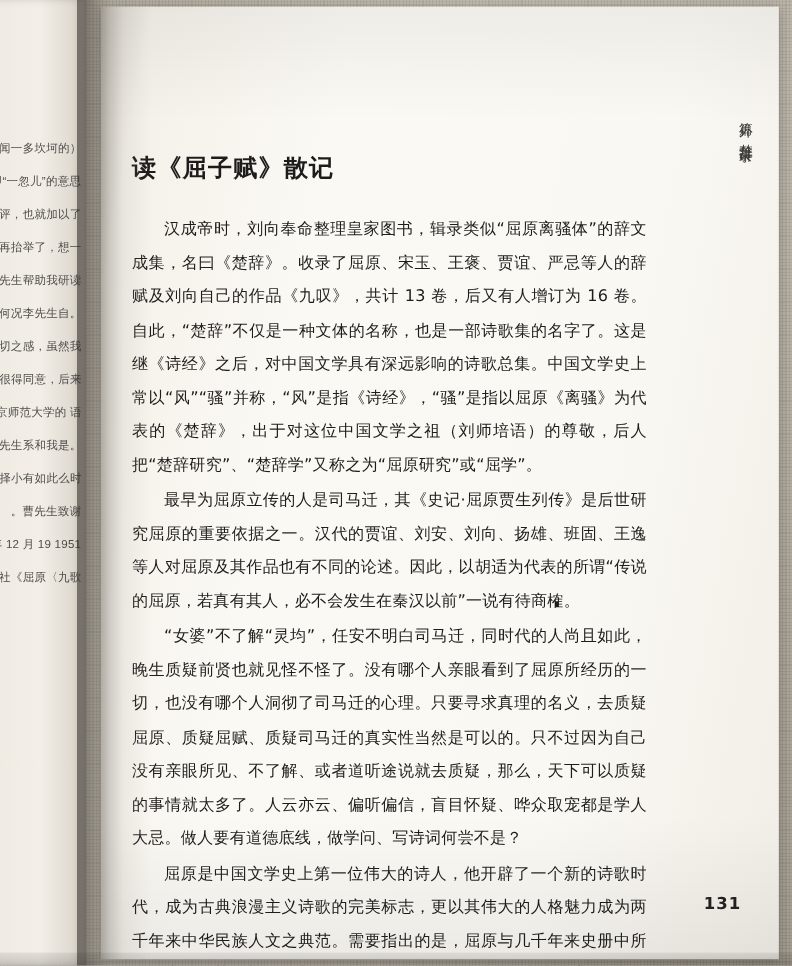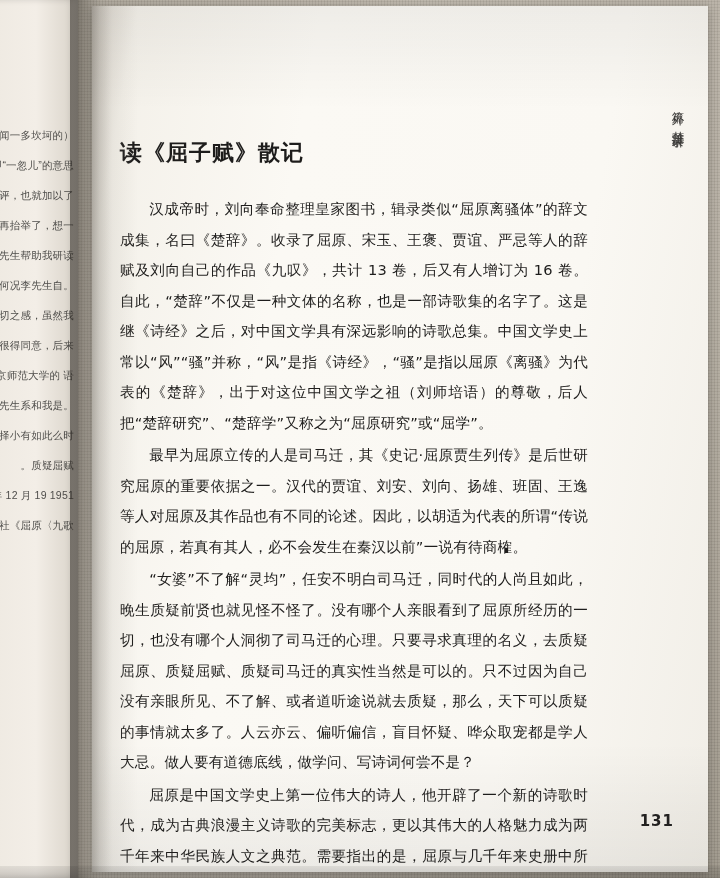--- a/index.html
+++ b/index.html
@@ -171,21 +171,21 @@
       <span class="lp-line">即“一忽儿”的意思</span>
       <span class="lp-line">批评，也就加以了</span>
       <span class="lp-line">想再抬举了，想一</span>
       <span class="lp-line">李先生帮助我研读</span>
       <span class="lp-line">。更何况李先生自</span>
       <span class="lp-line">亲切之感，虽然我</span>
       <span class="lp-line">法法征很得同意，后来</span>
       <span class="lp-line">北京师范大学的 语</span>
       <span class="lp-line">。曹先生系和我是</span>
       <span class="lp-line">后的拙择小有如此么时</span>
-      <span class="lp-line">质疑屈赋。</span>
+      <span class="lp-line">曹先生致谢。</span>
       <span class="lp-gap"></span>
       <span class="lp-line">1951 年 12 月 19</span>
       <span class="lp-line">版社《屈原〈九歌</span>
     </div>
   </div>
 
   <div id="right-page">
 
     <div id="running-head">篇外：楚辞讲录</div>
 

